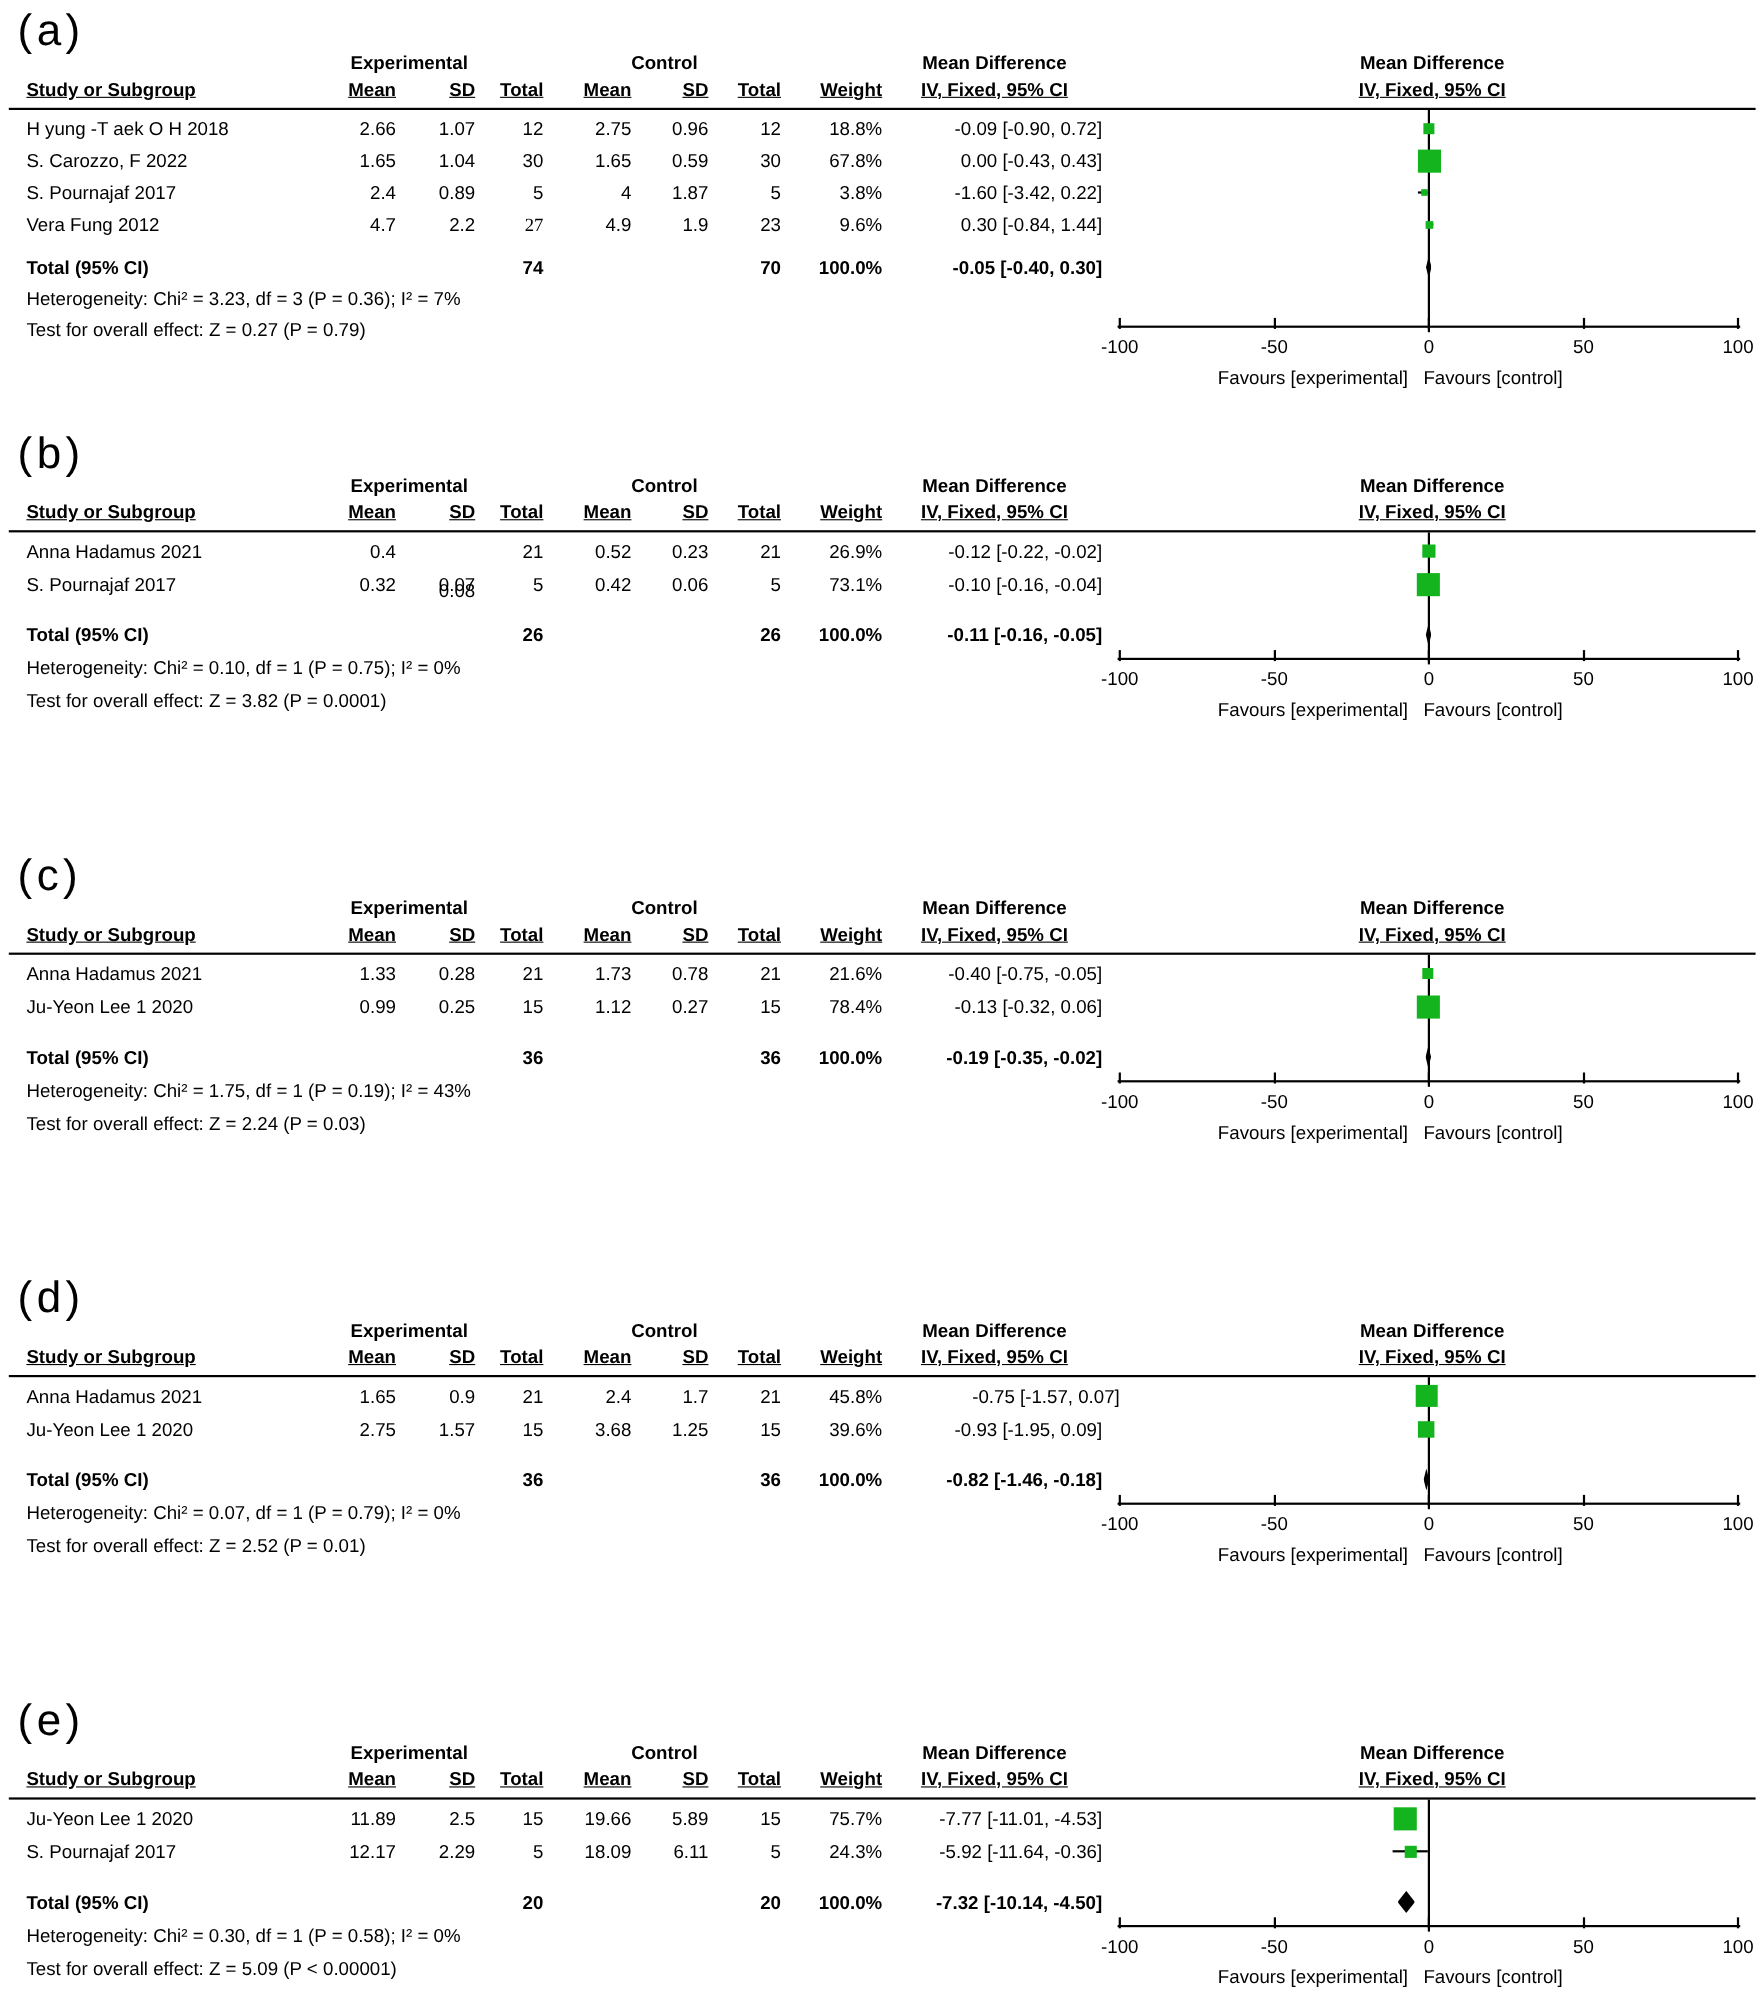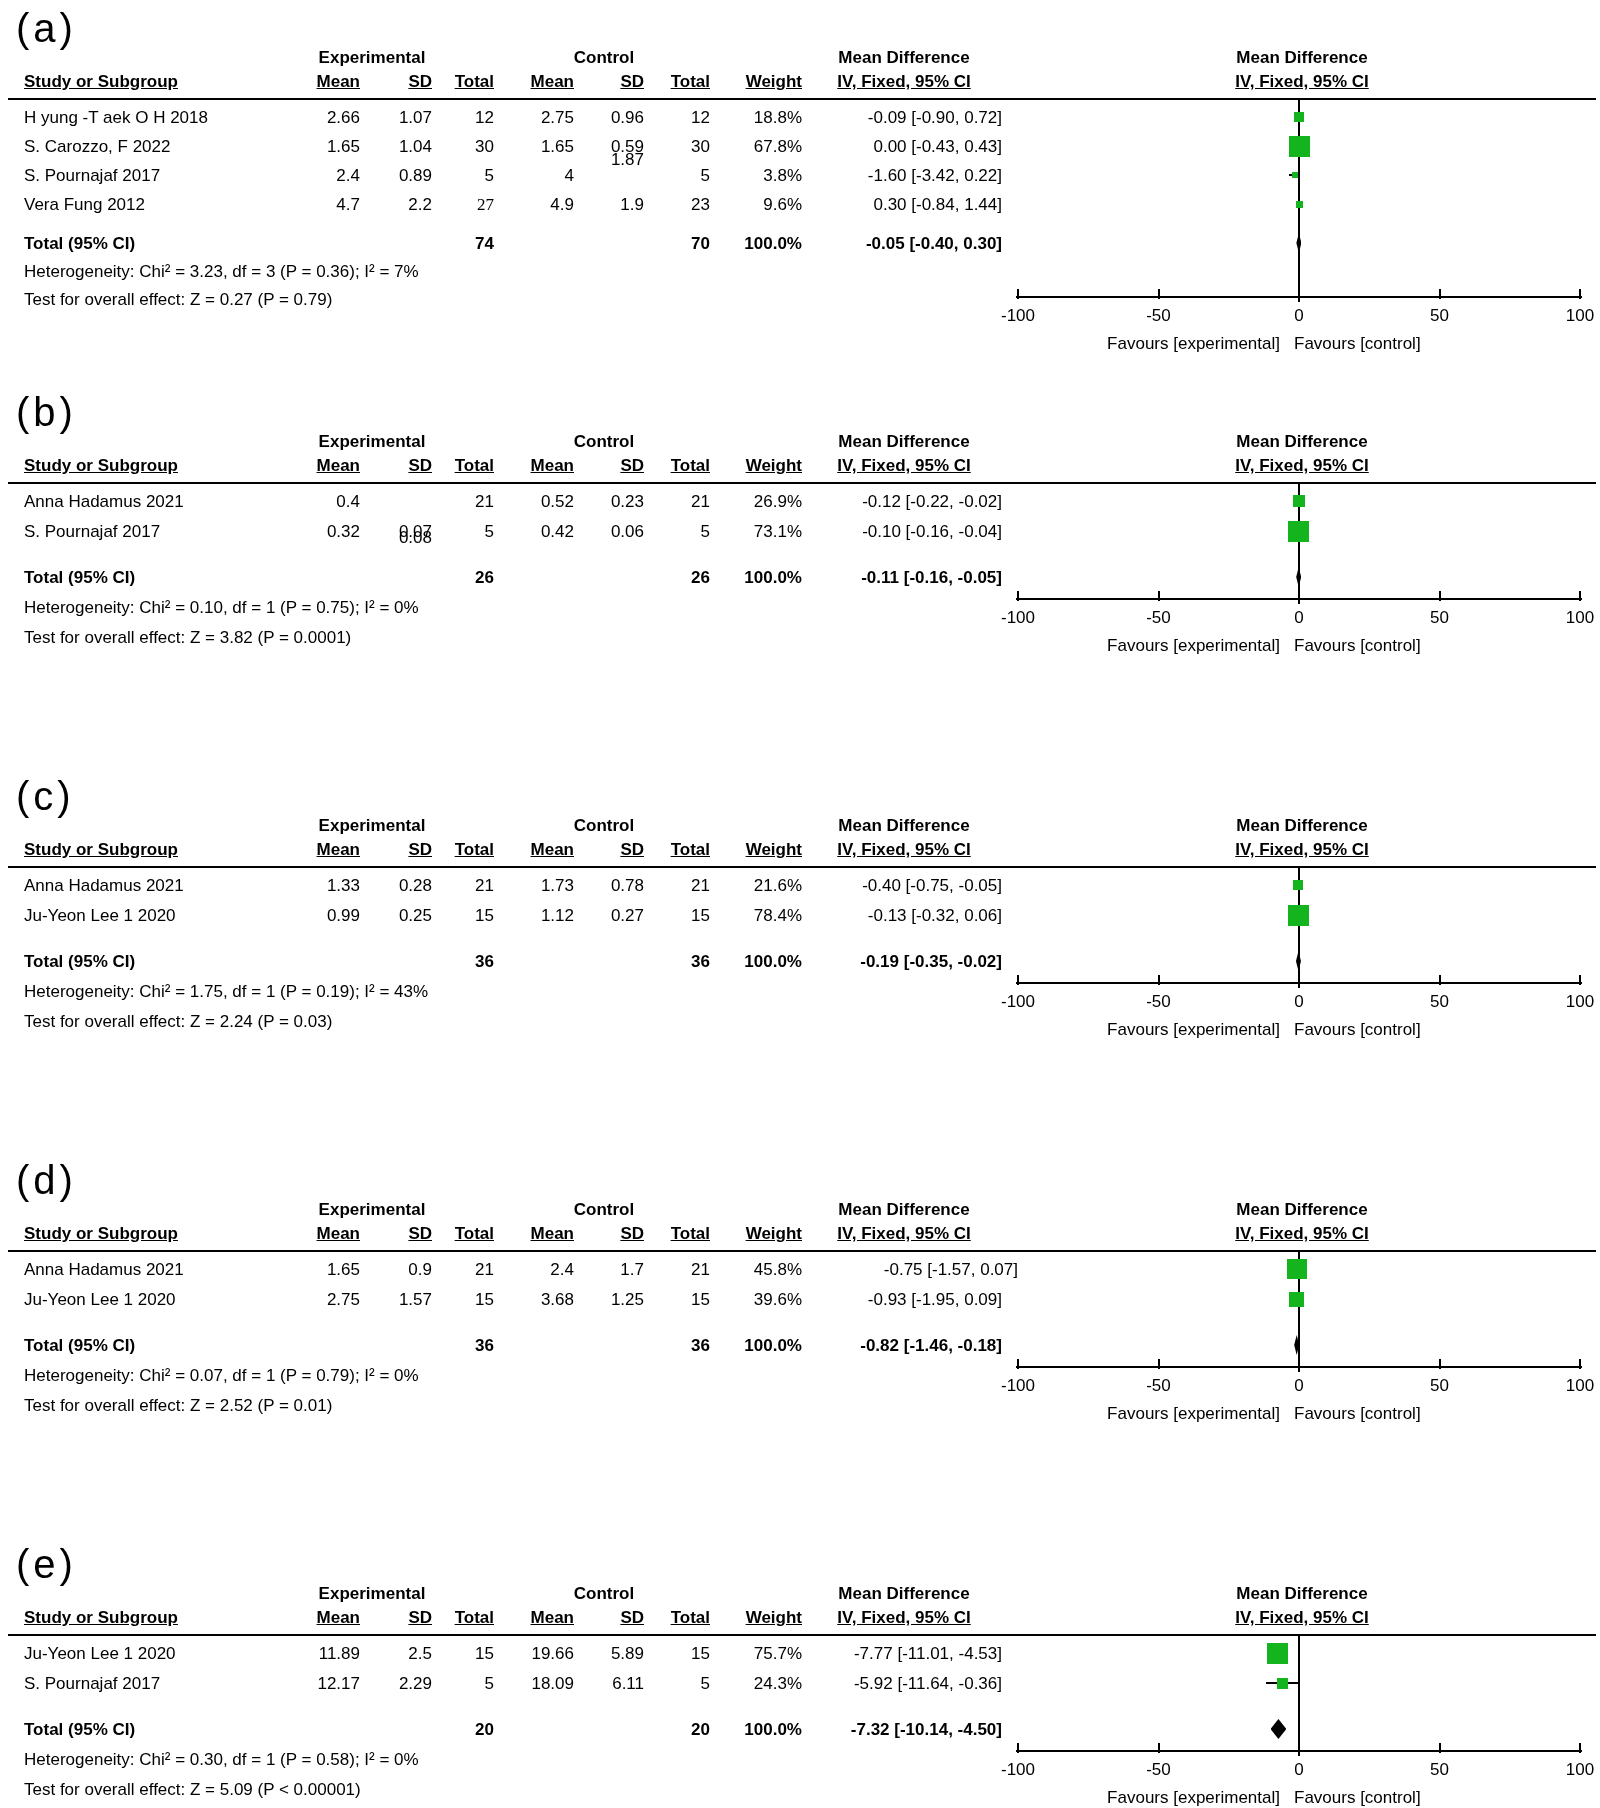--- a/index.html
+++ b/index.html
@@ -57,21 +57,21 @@
       <div class="t r" style="left: 498px; width: 76px; top: 131px;">1.65</div>
       <div class="t r" style="left: 582px; width: 62px; top: 131px;">0.59</div>
       <div class="t r" style="left: 650px; width: 60px; top: 131px;">30</div>
       <div class="t r" style="left: 716px; width: 86px; top: 131px;">67.8%</div>
       <div class="t r" style="left: 806px; width: 196px; top: 131px;">0.00 [-0.43, 0.43]</div>
       <div class="t" style="left: 24px; top: 160px;">S. Pournajaf 2017</div>
       <div class="t r" style="left: 250px; width: 110px; top: 160px;">2.4</div>
       <div class="t r" style="left: 366px; width: 66px; top: 160px;">0.89</div>
       <div class="t r" style="left: 438px; width: 56px; top: 160px;">5</div>
       <div class="t r" style="left: 498px; width: 76px; top: 160px;">4</div>
-      <div class="t r" style="left: 582px; width: 62px; top: 144px;">1.87</div>
+      <div class="t r" style="left: 582px; width: 62px; top: 160px;">1.87</div>
       <div class="t r" style="left: 650px; width: 60px; top: 160px;">5</div>
       <div class="t r" style="left: 716px; width: 86px; top: 160px;">3.8%</div>
       <div class="t r" style="left: 806px; width: 196px; top: 160px;">-1.60 [-3.42, 0.22]</div>
       <div class="t" style="left: 24px; top: 189px;">Vera Fung 2012</div>
       <div class="t r" style="left: 250px; width: 110px; top: 189px;">4.7</div>
       <div class="t r" style="left: 366px; width: 66px; top: 189px;">2.2</div>
       <div class="t r" style="left: 438px; width: 56px; top: 189px; font-family: Liberation Serif, serif;">27</div>
       <div class="t r" style="left: 498px; width: 76px; top: 189px;">4.9</div>
       <div class="t r" style="left: 582px; width: 62px; top: 189px;">1.9</div>
       <div class="t r" style="left: 650px; width: 60px; top: 189px;">23</div>

